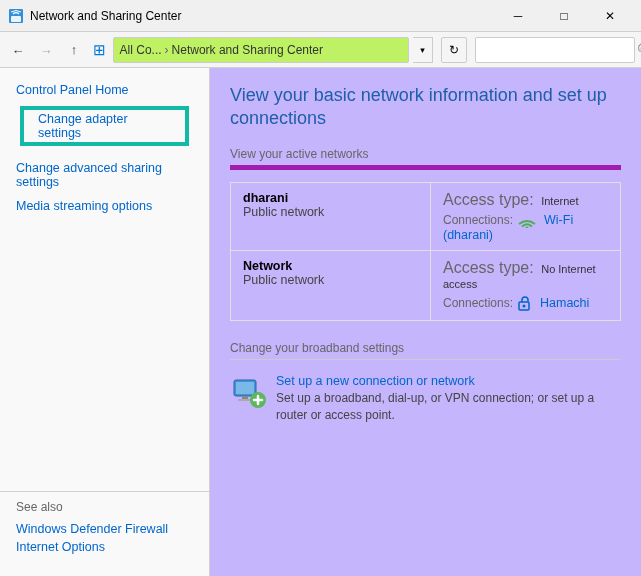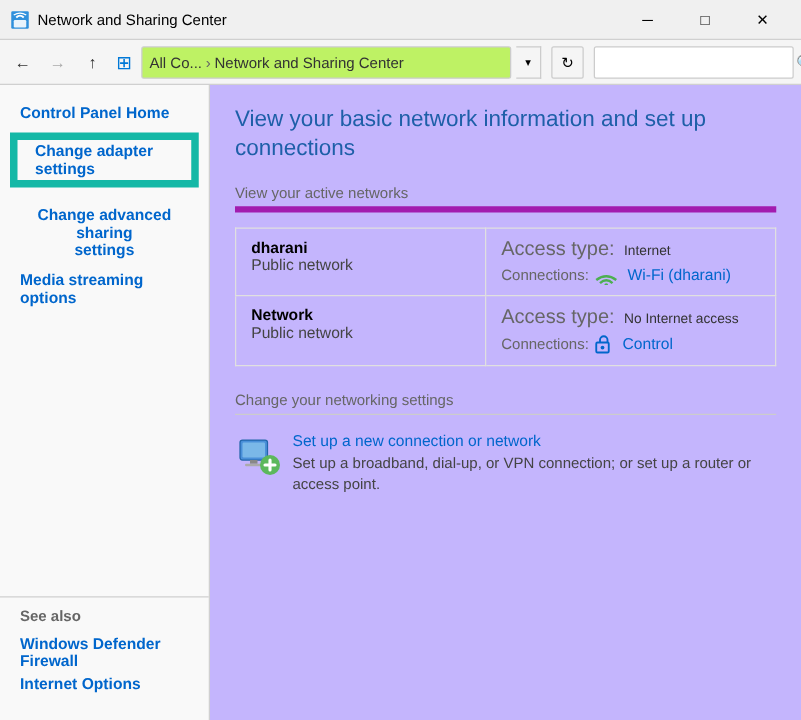--- a/index.html
+++ b/index.html
@@ -131,42 +131,41 @@
     }
 
     
     .main-layout {
       display: flex;
       height: calc(576px - 32px - 36px);
     }
 
     
     .sidebar {
-      width: 168px;
+      width: 210px;
       border-right: 1px solid #d0d0d0;
       padding: 12px 0;
       background: #f9f9f9;
       flex-shrink: 0;
       display: flex;
       flex-direction: column;
-      font-weight: bold;
     }
     .sidebar-link {
       display: block;
       padding: 3px 16px;
       color: #0066cc;
       text-decoration: none;
       font-size: 12.5px;
       cursor: pointer;
     }
     .sidebar-link.selected-item {
-      border: 6px solid #14b8a6;
+      border: 4px solid #14b8a6;
       color: #0066cc;
       padding: 2px 14px;
-      margin: 2px 8px;
+      margin: 2px 20px;
     }
     .sidebar-spacer { flex: 1; }
     .see-also-section {
       padding: 8px 16px;
       border-top: 1px solid #d0d0d0;
     }
     .see-also-title {
       font-size: 12px;
       color: #666;
       margin-bottom: 6px;
@@ -300,21 +299,21 @@
   </div>
 </div>
 
 <div class="main-layout">
 
   <div class="sidebar">
     <a class="sidebar-link">Control Panel Home</a>
 
     <div style="margin-top:4px;">
       <a class="sidebar-link selected-item">Change adapter settings</a>
-      <a class="sidebar-link" style="margin-top:12px;text-align:center;">Change advanced sharing<br>settings</a>
+      <a class="sidebar-link" style="margin-top:12px;">Change advanced sharing<br>settings</a>
       <a class="sidebar-link" style="margin-top:4px;">Media streaming options</a>
     </div>
 
     <div class="sidebar-spacer"></div>
 
     <div class="see-also-section">
       <div class="see-also-title">See also</div>
       <a class="sidebar-link" style="padding: 2px 0; margin-top: 2px;">Windows Defender Firewall</a>
       <a class="sidebar-link" style="padding: 2px 0;">Internet Options</a>
     </div>
@@ -366,28 +365,28 @@
           <div>
             <span class="connections-label">Connections:</span>
             
             <span class="network-icon-vpn">
               <svg width="16" height="16" viewBox="0 0 16 16" style="vertical-align:middle;">
                 <rect x="2" y="6" width="10" height="8" rx="1" fill="none" stroke="#0066cc" stroke-width="1.5"></rect>
                 <path d="M5 6 V4 a3 3 0 0 1 6 0 V6" stroke="#0066cc" stroke-width="1.5" fill="none"></path>
                 <circle cx="7" cy="10" r="1.5" fill="#0066cc"></circle>
               </svg>
             </span>
-            <a class="connections-link">Control</a>
+            <a class="connections-link">Hamachi</a>
           </div>
         </td>
       </tr>
     </tbody>
       </table>
 
-    <div class="change-settings-header">Change your networking settings</div>
+    <div class="change-settings-header">Change your broadband settings</div>
 
     <div class="setting-item">
       <div class="setting-icon">
         <svg width="36" height="36" viewBox="0 0 36 36">
 
           <rect x="4" y="6" width="22" height="16" rx="2" fill="#4a90d9" stroke="#2266aa" stroke-width="1"></rect>
           <rect x="12" y="22" width="6" height="3" fill="#888"></rect>
           <rect x="8" y="25" width="14" height="2" rx="1" fill="#aaa"></rect>
 
           <rect x="6" y="8" width="18" height="12" rx="1" fill="#7ab8e8"></rect>

